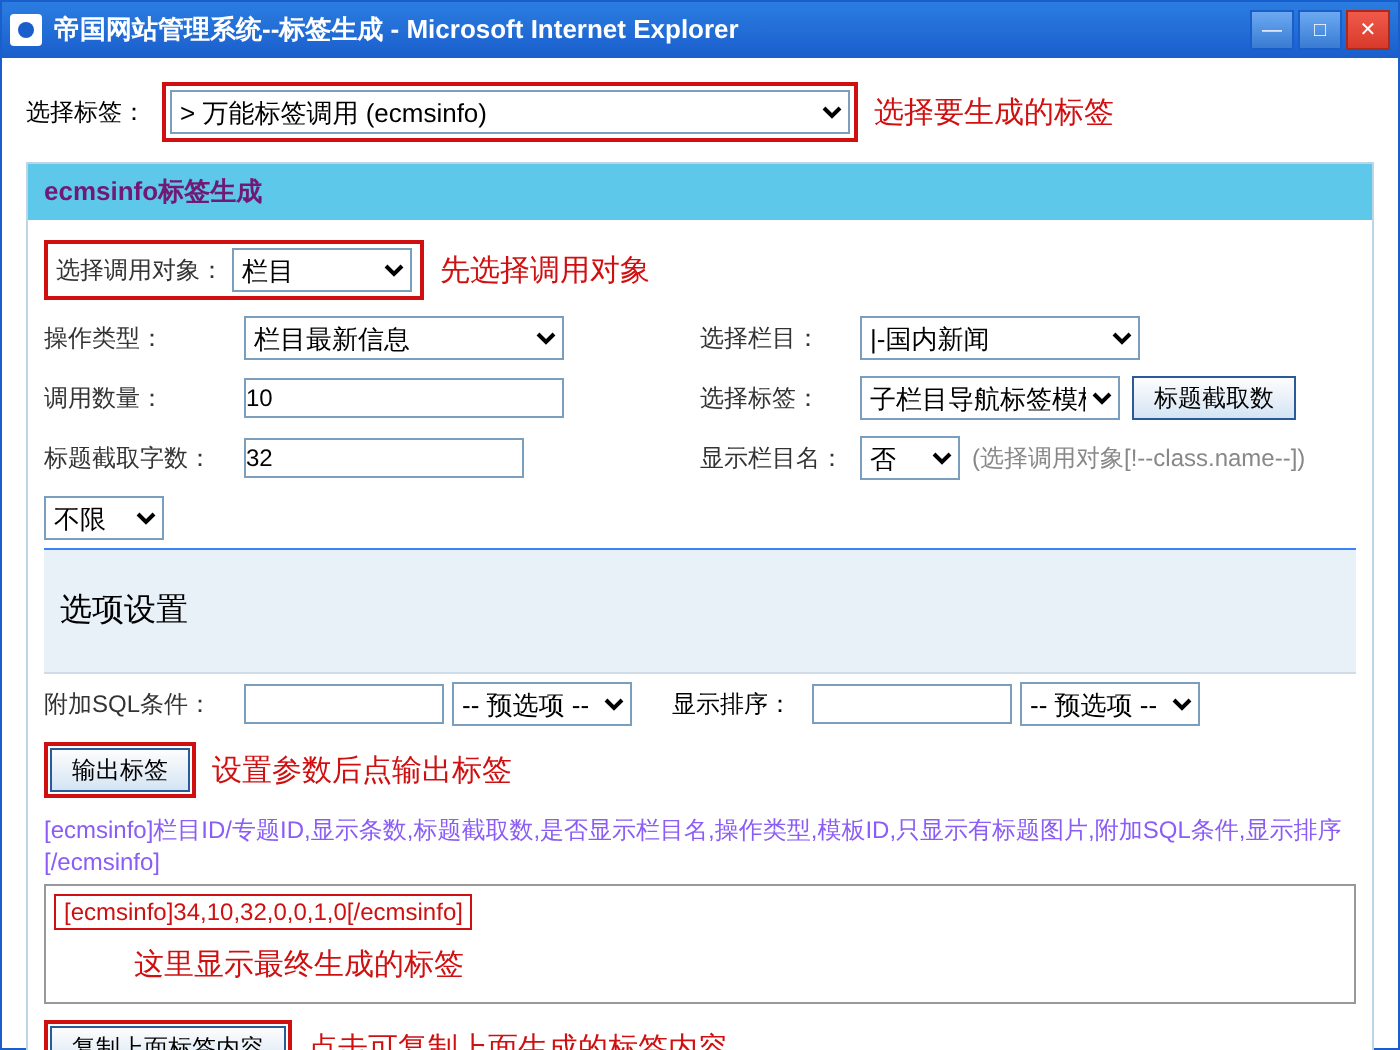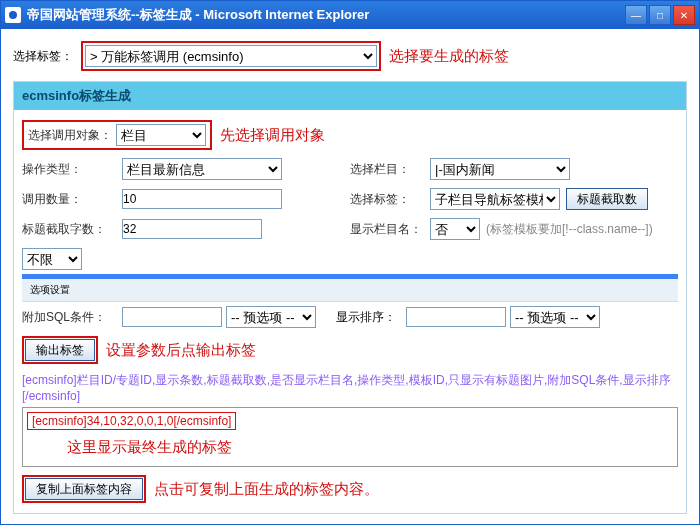--- a/index.html
+++ b/index.html
@@ -11,31 +11,31 @@
 .title-text { flex: 1; font-weight: bold; }
 .win-btns { display: flex; gap: 2px; }
 .win-btn { width: 22px; height: 20px; background: linear-gradient(to bottom, #6ba9f0, #3a7bd3); border: 1px solid #1a5ecc; color: #fff; display: flex; align-items: center; justify-content: center; font-size: 10px; cursor: pointer; }
 .win-btn.close { background: linear-gradient(to bottom, #f05a4a, #d83a2a); border-color: #b02818; }
 .content { padding: 12px; }
 .row { display: flex; align-items: center; margin-bottom: 10px; }
 .label { margin-right: 8px; }
 .red-annotation { color: #d01010; font-size: 15px; font-weight: normal; margin-left: 8px; }
 .select-box { border: 2px solid #d01010; padding: 2px; display: inline-block; }
 select { font-size: 13px; height: 22px; border: 1px solid #7b9ebd; background: #fff; }
-.main-select { width: 292px; }
-.panel-header { background: #5dc8e9; color: #0c4a6e; font-weight: bold; padding: 5px 8px; font-size: 13px; }
+.main-select { width: 340px; }
+.panel-header { background: #5dc8e9; color: #701a75; font-weight: bold; padding: 5px 8px; font-size: 13px; }
 .panel { border: 1px solid #bcd6e8; }
 .form-area { background: #fff; padding: 6px 8px; }
 .form-row { display: flex; align-items: center; padding: 4px 0; font-size: 12px; }
 .form-row .flabel { width: 100px; color: #333; }
 .form-row input[type=text] { border: 1px solid #7b9ebd; height: 20px; padding: 0 0; font-size: 12px; }
 .form-row select { border: 1px solid #7b9ebd; }
 .col-left { display: flex; align-items: center; width: 50%; }
 .col-right { display: flex; align-items: center; width: 50%; }
-.section-label { background: #e8f0f8; padding: 4px 8px; border-top: 5px solid #3b82f6; border-bottom: 1px solid #d0dce8; font-size: 10px; }
+.section-label { background: #e8f0f8; padding: 20px 8px; border-top: 1px solid #3b82f6; border-bottom: 1px solid #d0dce8; font-size: 16px; }
 .btn { border: 1px solid #2a5a9a; background: linear-gradient(to bottom, #fdfdfd, #d4e4f4); padding: 2px 10px; font-size: 12px; cursor: pointer; height: 22px; }
 .hint-blue { color: #8b5cf6; font-size: 12px; margin: 4px 0; }
 .output-box { border: 1px solid #999; background: #fff; min-height: 60px; padding: 4px; font-size: 12px; margin: 4px 0; }
 .output-line { color: #d01010; border: 1px solid #d01010; display: inline-block; padding: 1px 4px; margin-bottom: 4px; }
 .gray-hint { color: #888; }
 .red-box { border: 2px solid #d01010; display: inline-block; padding: 1px; }
 </style>
 </head>
 <body>
 
@@ -113,21 +113,21 @@
         <div class="form-row">
           <div class="col-left">
             <span class="flabel">标题截取字数：</span>
             <input type="text" style="width: 140px;" value="32">
           </div>
           <div class="col-right">
             <span class="flabel" style="width:80px;">显示栏目名：</span>
             <select style="width:50px;">
               <option>否</option>
             </select>
-            <span class="gray-hint" style="margin-left:6px;">(标签模板要加[!--class.name--])</span>
+            <span class="gray-hint" style="margin-left:6px;">(选择调用对象[!--class.name--])</span>
           </div>
         </div>
 
         <div class="form-row">
           <select style="width:60px;">
             <option>不限</option>
           </select>
         </div>
 
         <div class="section-label">选项设置</div>

